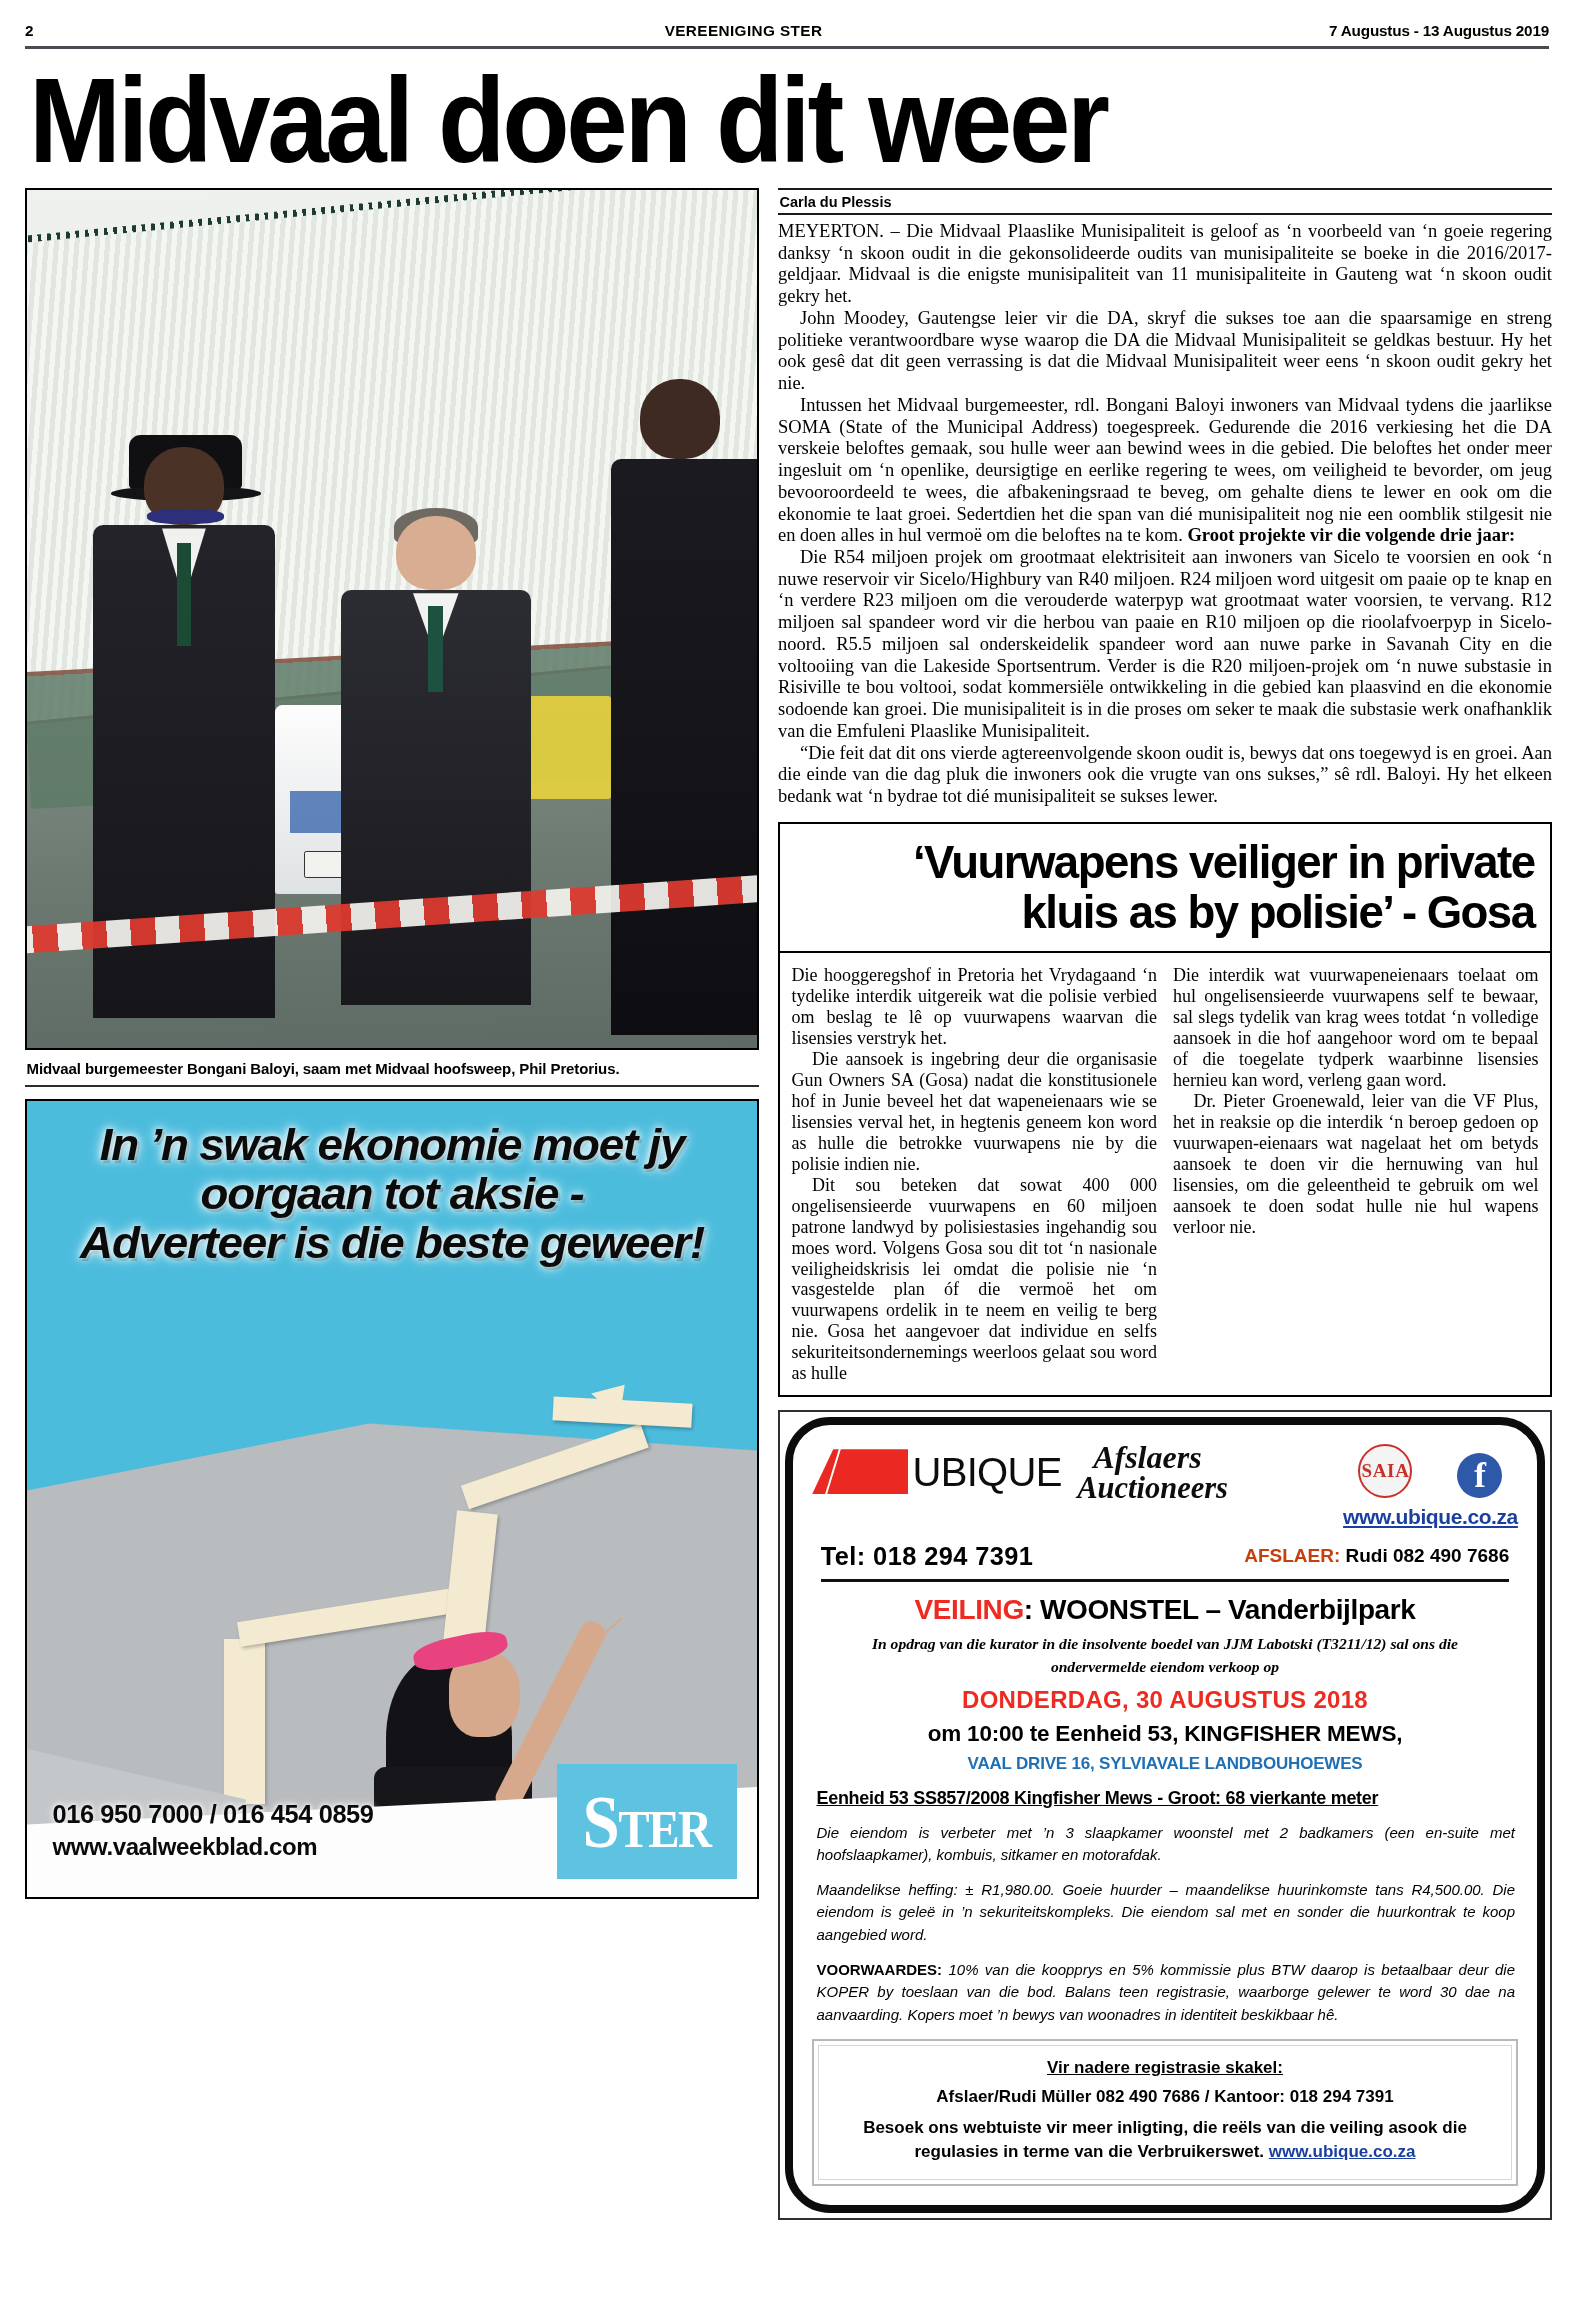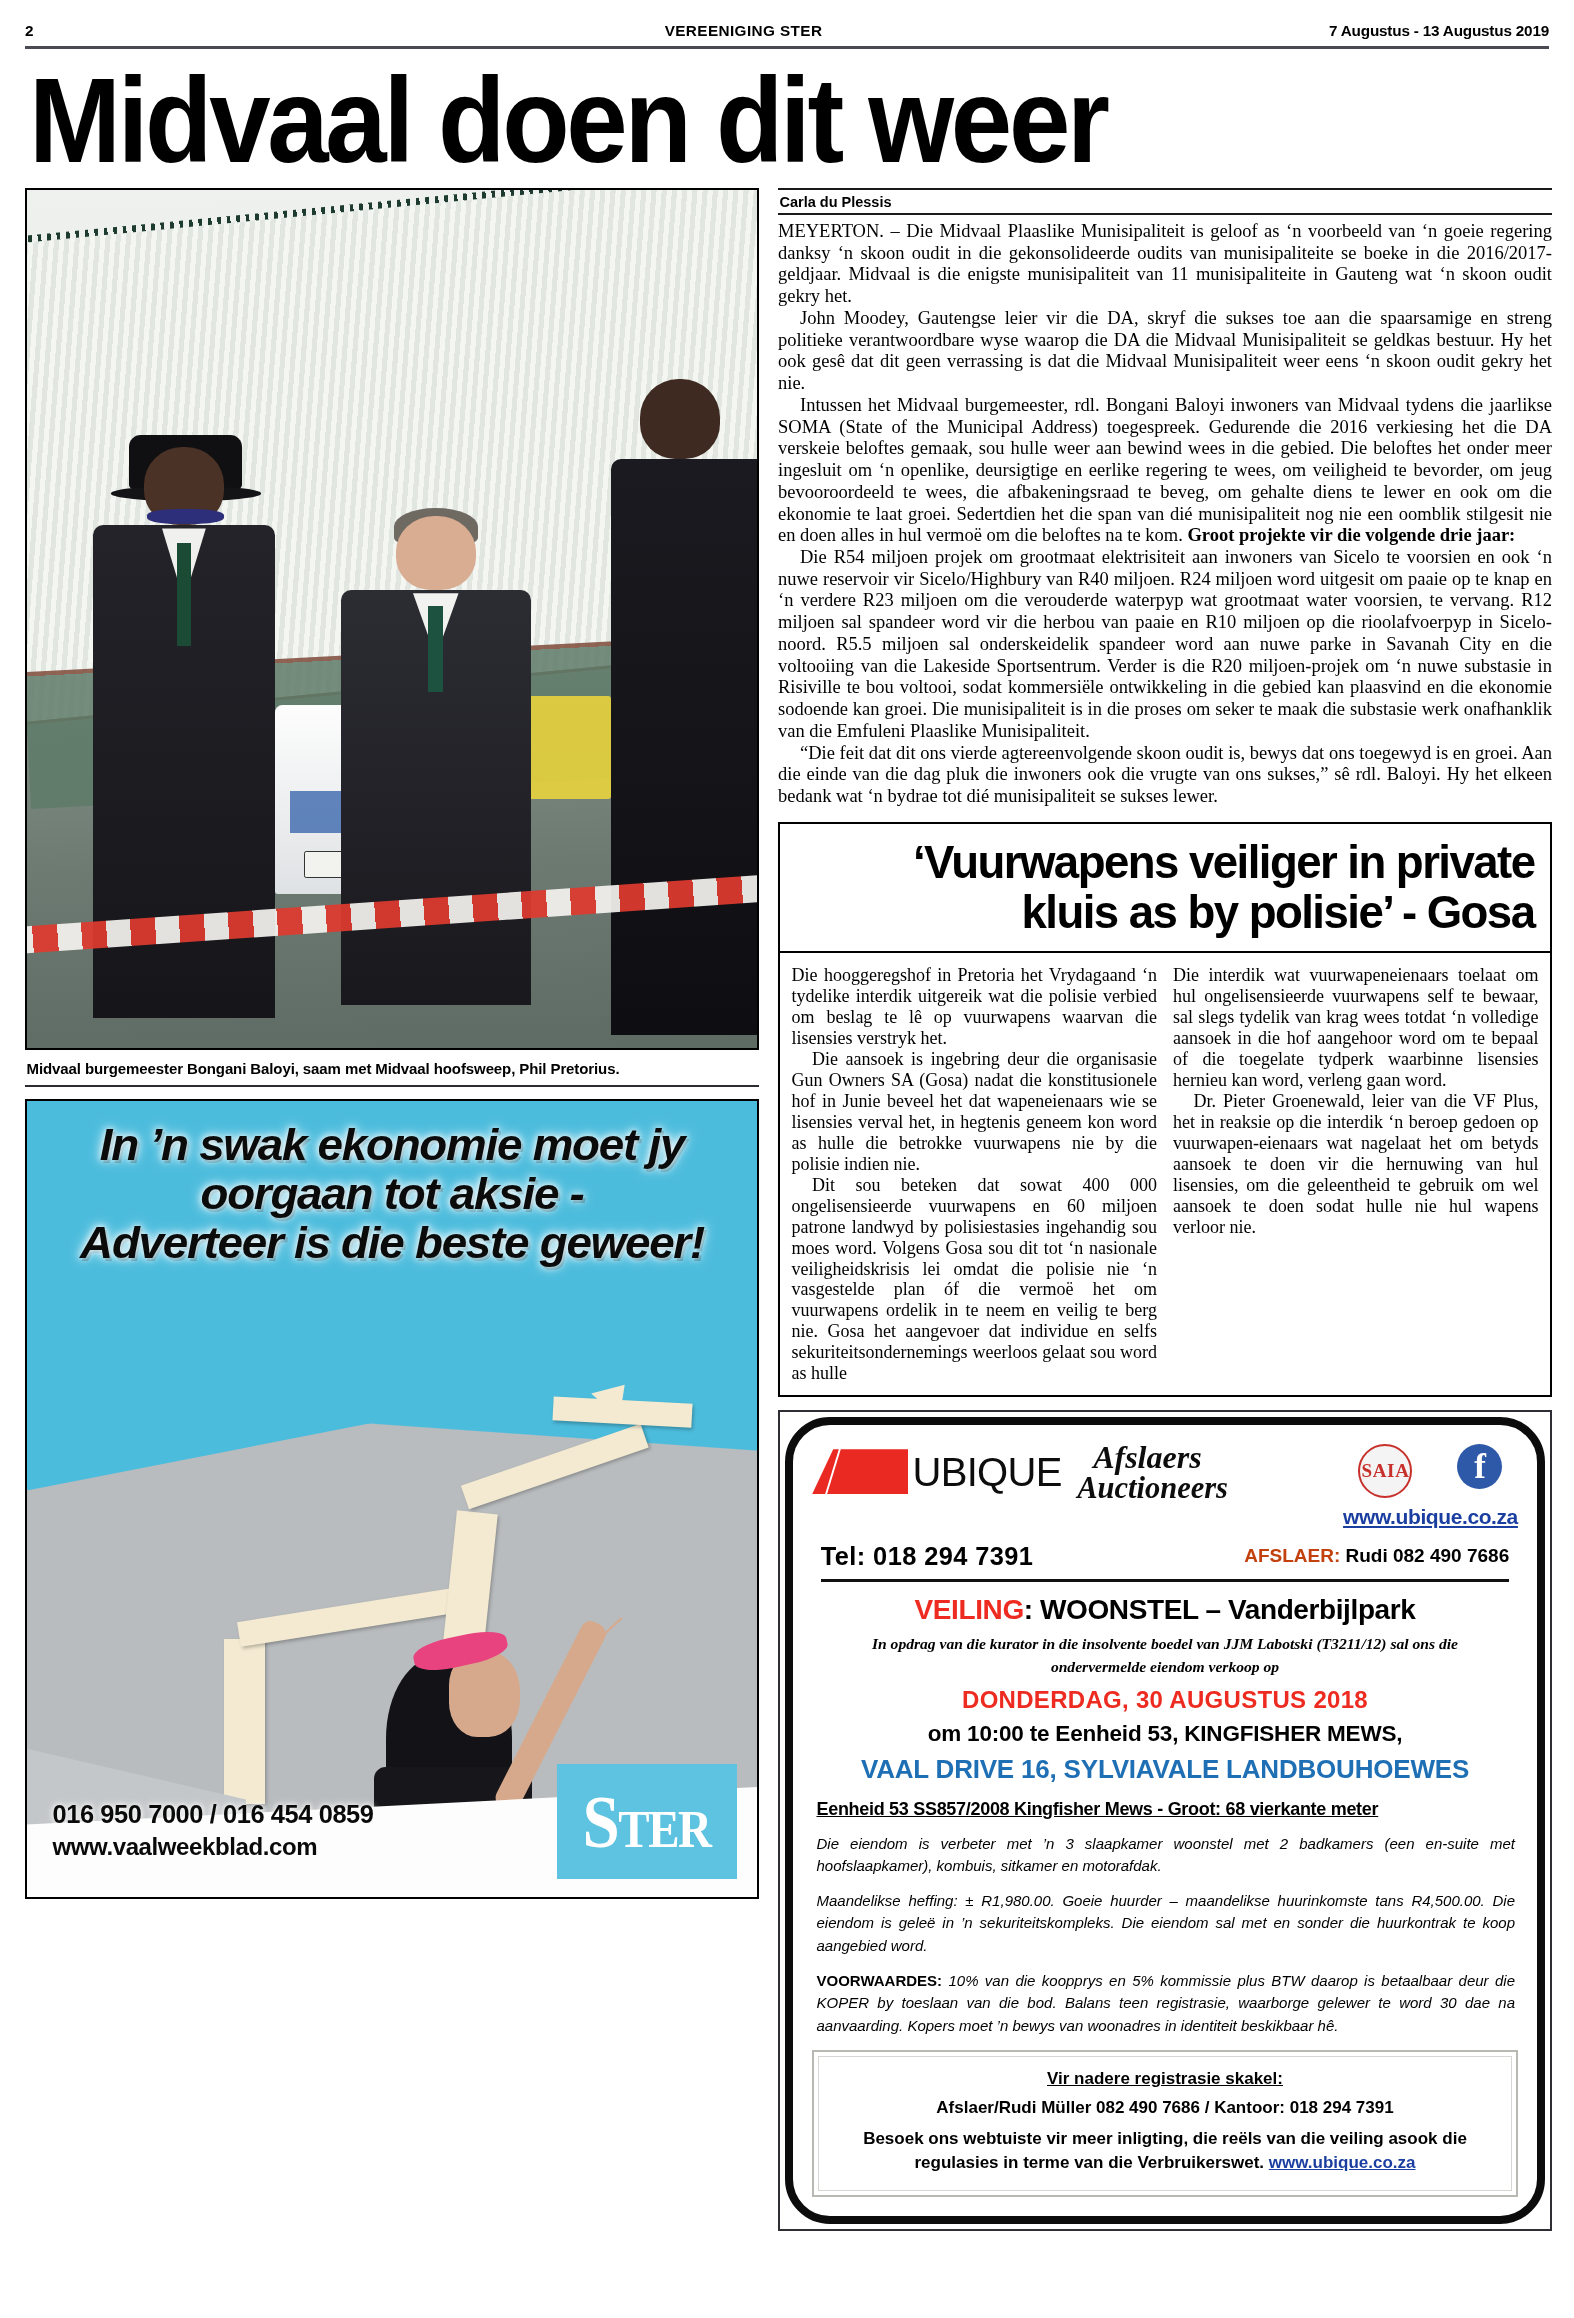--- a/index.html
+++ b/index.html
@@ -224,21 +224,21 @@
     font-size: 40px; letter-spacing:-0.7px; color:#0d0d0d;
   }
   .ubq-script { margin-left: 14px; line-height: 1.0; }
   .ubq-script .s1, .ubq-script .s2 {
     font-family:"Liberation Serif", serif; font-style: italic; font-weight:bold;
     color:#0d0d0d;
   }
   .ubq-script .s1 { font-size: 32px; display:block; margin-left: 16px;}
   .ubq-script .s2 { font-size: 30.5px; display:block; }
   .ubq-right { text-align:center; padding-top: 2.9px; }
-  .ubq-badges { display:flex; align-items:flex-start; gap: 45px; justify-content:center; }
+  .ubq-badges { display:flex; align-items:flex-end; gap: 45px; justify-content:center; }
   .saia {
     width: 54px; height: 54px; border: 2.2px solid #c8312b; border-radius: 50%;
     display:flex; align-items:center; justify-content:center; color:#c8312b;
     font-family:"Liberation Serif", serif; font-weight:bold; font-size: 19px; letter-spacing:0.7px;
     background:#f4f4f4;
   }
   .fb {
     width: 45px; height: 45px; border-radius:50%; background:#2e59a8;
     display:flex; align-items:center; justify-content:center;
     color:#fff; font-family:"Liberation Serif", serif; font-weight:bold; font-size:35px; line-height:1;
@@ -254,21 +254,21 @@
   .ubq-rule { height: 2.9px; background:#111; margin: 8.7px 8.7px 11.6px 8.7px; }
   .ubq-center { text-align:center; }
   .v-title { font-family:"Liberation Sans", sans-serif; font-weight:bold; font-size: 28px; letter-spacing:-0.4px; }
   .v-title .red { color:#ee2b20; }
   .v-sub {
     font-family:"Liberation Serif", serif; font-style:italic; font-weight:bold;
     font-size: 15.6px; line-height:1.5; margin-top: 5.8px; padding: 0 38px;
   }
   .v-date { color:#ee2b20; font-family:"Liberation Sans", sans-serif; font-weight:bold; font-size: 24px; margin-top: 7.3px; letter-spacing:0.3px;}
   .v-where { font-family:"Liberation Sans", sans-serif; font-weight:bold; font-size: 22.5px; margin-top: 7.3px; letter-spacing:-0.2px;}
-  .v-addr { color:#1f6fb5; font-family:"Liberation Sans", sans-serif; font-weight:bold; font-size: 26px; margin-top: 6.5px; letter-spacing:-0.2px;}
+  .v-addr { color:#1f6fb5; font-family:"Liberation Sans", sans-serif; font-weight:bold; font-size: 17px; margin-top: 6.5px; letter-spacing:-0.2px;}
   .unit-line {
     font-family:"Liberation Sans", sans-serif; font-weight:bold; font-size: 18px;
     text-decoration: underline; margin-top: 14.5px; padding-left: 4.4px; letter-spacing:-0.3px;
   }
   .fine {
     font-family:"Liberation Sans", sans-serif; font-style: italic;
     font-size: 15px; line-height: 1.5; text-align: justify;
     margin-top: 12.4px; padding-left: 4.4px; padding-right: 2.9px;
   }
   .fine.bold-lead b { font-style: normal; }

